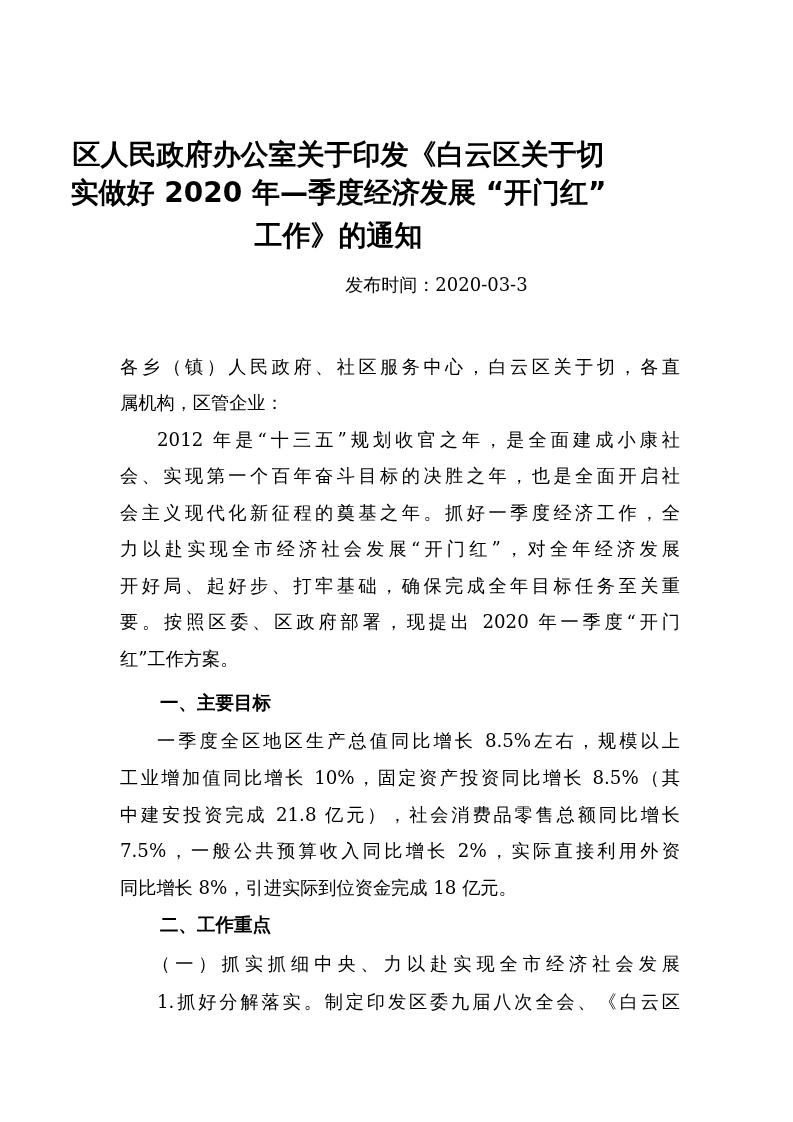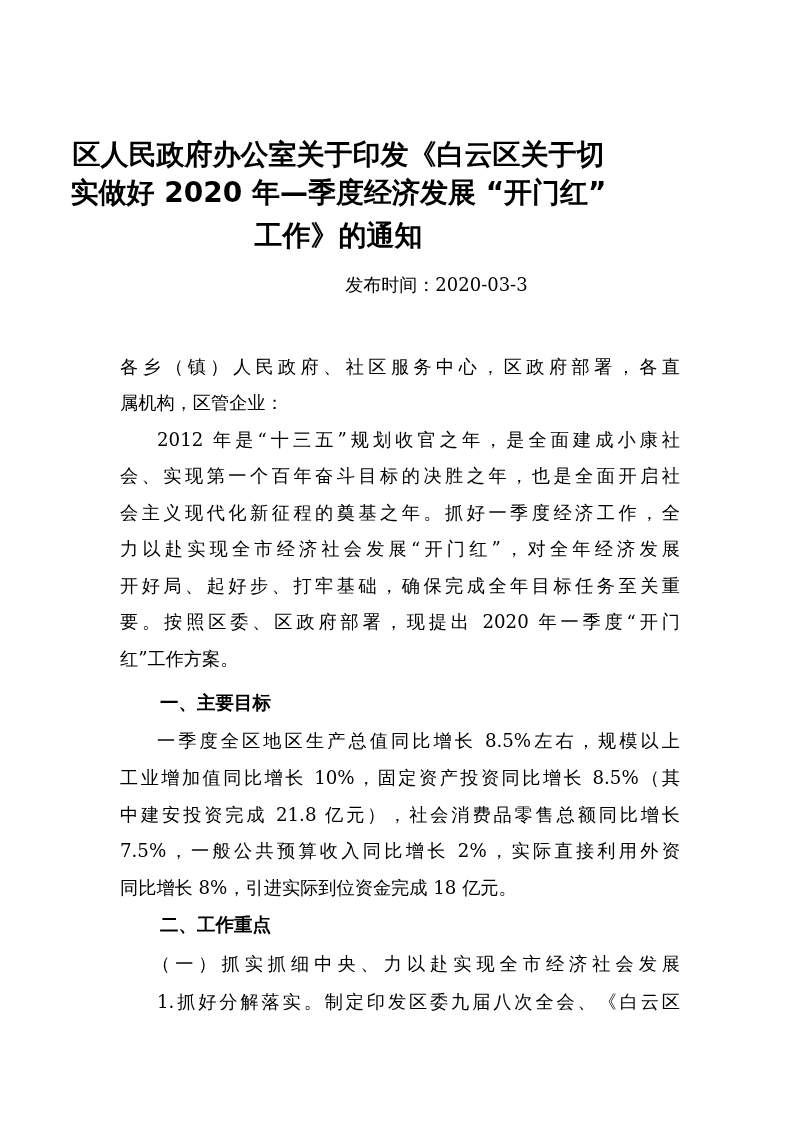--- a/index.html
+++ b/index.html
@@ -32,21 +32,21 @@
 </head>
 <body>
 
 <div>
   <div class="title-line" style="top:138px;">区人民政府办公室关于印发《白云区关于切</div>
   <div class="title-line" style="top:176px;">实做好 2020 年—季度经济发展  “开门红”</div>
   <div class="title-line" style="top:219px;">工作》的通知</div>
 
   <div class="date" style="top:273px;padding-left:40px;">发布时间：2020-03-3</div>
 
-  <div class="line" style="top:355px;">各乡（镇）人民政府、社区服务中心，区政府部署，各直</div>
+  <div class="line" style="top:355px;">各乡（镇）人民政府、社区服务中心，白云区关于切，各直</div>
   <div class="line last" style="top:391px;">属机构，区管企业：</div>
   <div class="line indent" style="top:428px;">2012 年是“十三五”规划收官之年，是全面建成小康社</div>
   <div class="line" style="top:465px;font-family:Liberation Mono, monospace;">会、实现第一个百年奋斗目标的决胜之年，也是全面开启社</div>
   <div class="line" style="top:501px;">会主义现代化新征程的奠基之年。抓好一季度经济工作，全</div>
   <div class="line" style="top:537px;">力以赴实现全市经济社会发展“开门红”，对全年经济发展</div>
   <div class="line" style="top:574px;">开好局、起好步、打牢基础，确保完成全年目标任务至关重</div>
   <div class="line" style="top:610px;">要。按照区委、区政府部署，现提出 2020 年一季度“开门</div>
   <div class="line last" style="top:647px;">红”工作方案。</div>
 
   <div class="heading" style="top:691px;">一、主要目标</div>

